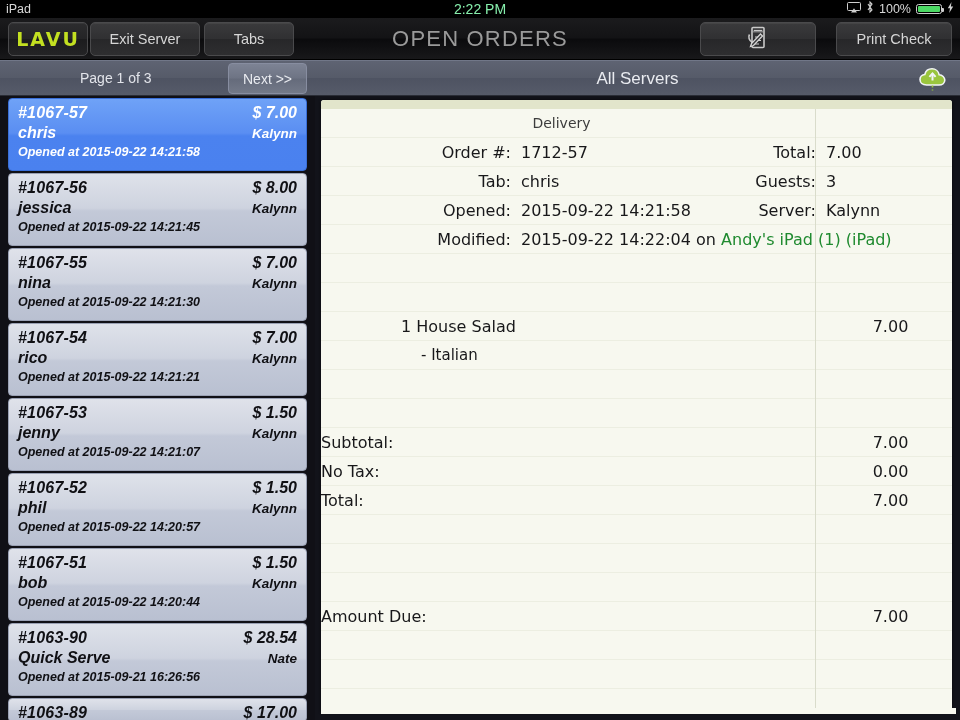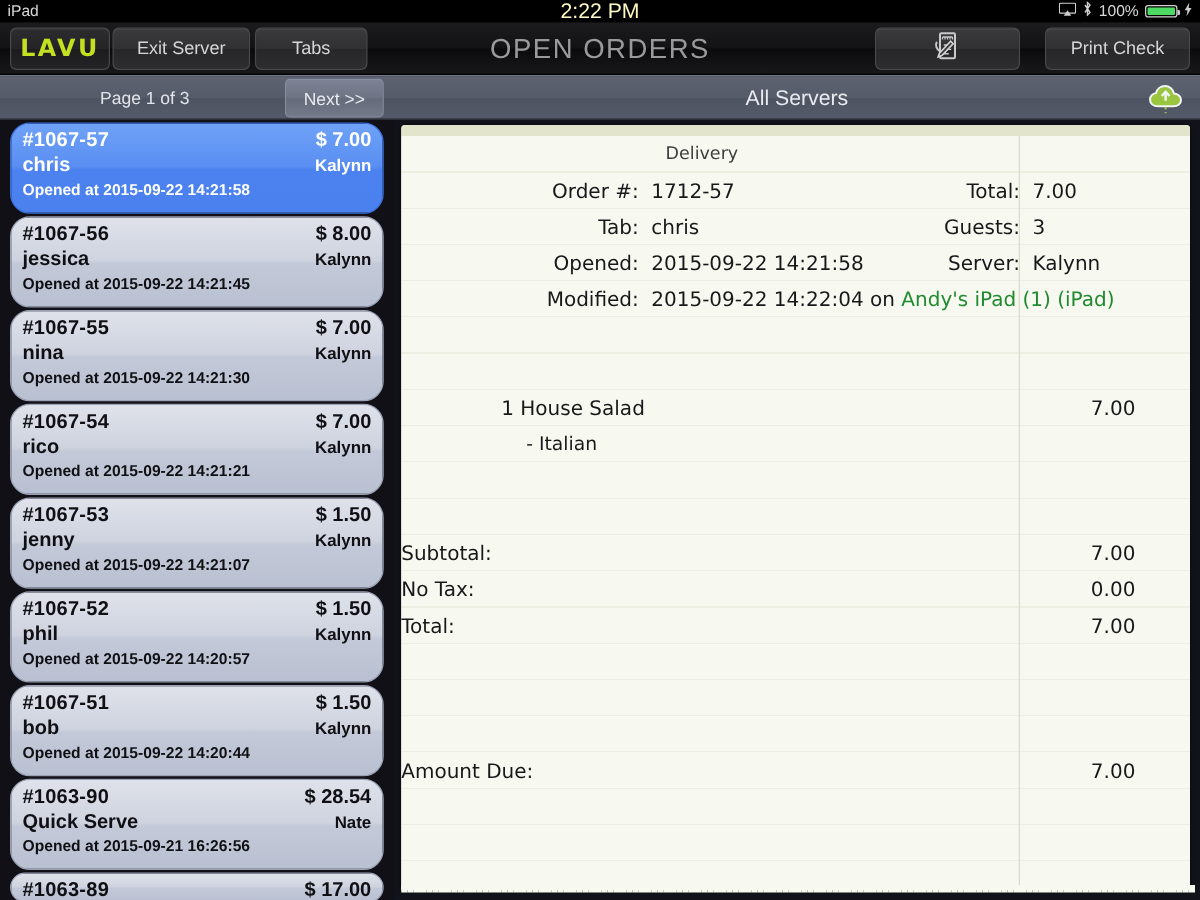--- a/index.html
+++ b/index.html
@@ -13,21 +13,21 @@
   #app { position: relative; width: 960px; height: 720px; }
 
   
   .statusbar {
     position: absolute; top: 0; left: 0; width: 960px; height: 18px;
     background: #000;
     color: #d8d8d8; font-size: 12.5px; line-height: 18px;
   }
   .sb-left { position: absolute; left: 6px; top: 0; display: flex; align-items: flex-end; gap: 5px; flex-direction: column; }
   .sb-center { position: absolute; left: 0; width: 960px; text-align: center; top: 0;
-               font-size: 17px; color: #fef9c3; }
+               font-size: 14px; color: #86efac; }
   .sb-right { position: absolute; right: 6px; top: 0; display: flex; align-items: center; gap: 5px; }
   .wifi-glyph { font-size: 12px; letter-spacing: 0; }
   .batt {
     position: relative; display: inline-block; width: 26px; height: 10px;
     border: 1px solid #cfcfcf; border-radius: 2.5px; vertical-align: middle;
   }
   .batt::after {
     content: ""; position: absolute; right: -3px; top: 3px; width: 2px; height: 4px;
     background: #cfcfcf; border-radius: 0 1px 1px 0;
   }
@@ -98,25 +98,26 @@
     position: absolute; right: 8px; top: 4px; width: 36px; height: 28px;
   }
 
   
   .orderlist {
     position: absolute; left: 0; top: 96px; width: 315px; height: 624px;
     background: #101016; overflow: hidden;
   }
   .order-row {
     position: relative; margin: 0 8px 2px 8px; height: 73px;
-    border-radius: 16px; padding: 5px 9px 0 9px;
+    border-radius: 4px; padding: 5px 9px 0 9px;
     background: linear-gradient(to bottom, #dfe2ea 0%, #ced3df 48%, #c3c9d8 52%, #b9c0d1 100%);
     border: 1px solid #9aa1b4;
     color: #101014;
     overflow: hidden;
+    font-style: italic;
   }
   .order-row:first-child { margin-top: 2px; }
   .order-row.selected {
     background: linear-gradient(to bottom, #6fa2f7 0%, #5a8ef2 48%, #4b82ef 52%, #4a81ef 100%);
     border: 1px solid #3a6fd8;
     color: #ffffff;
   }
   .or-line1, .or-line2 { display: flex; justify-content: space-between; align-items: baseline; }
   .or-num { font-size: 16px; font-weight: bold; letter-spacing: 0.2px; }
   .or-amt { font-size: 16px; font-weight: bold; }

